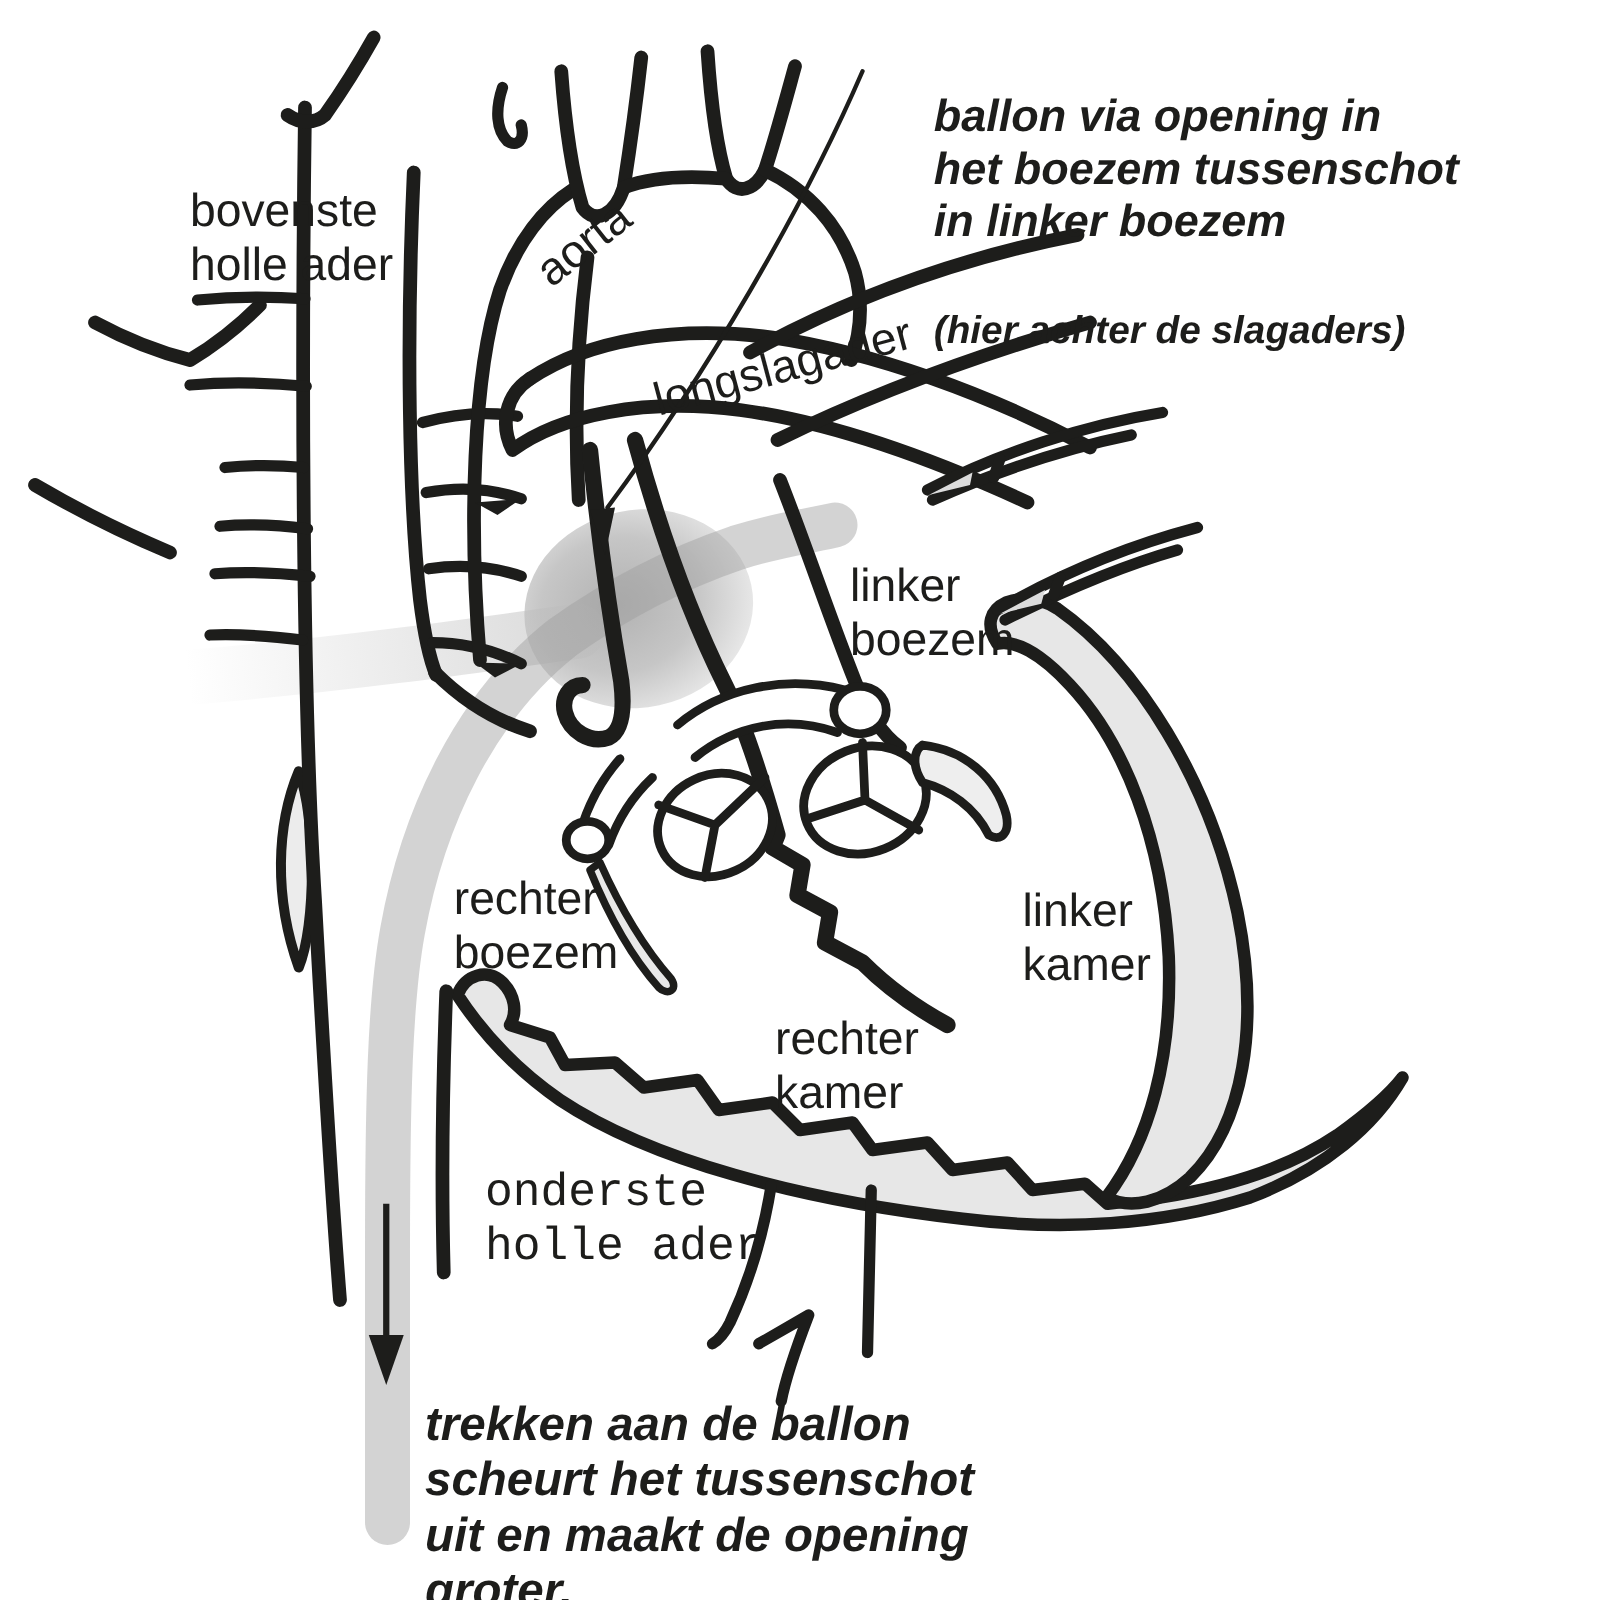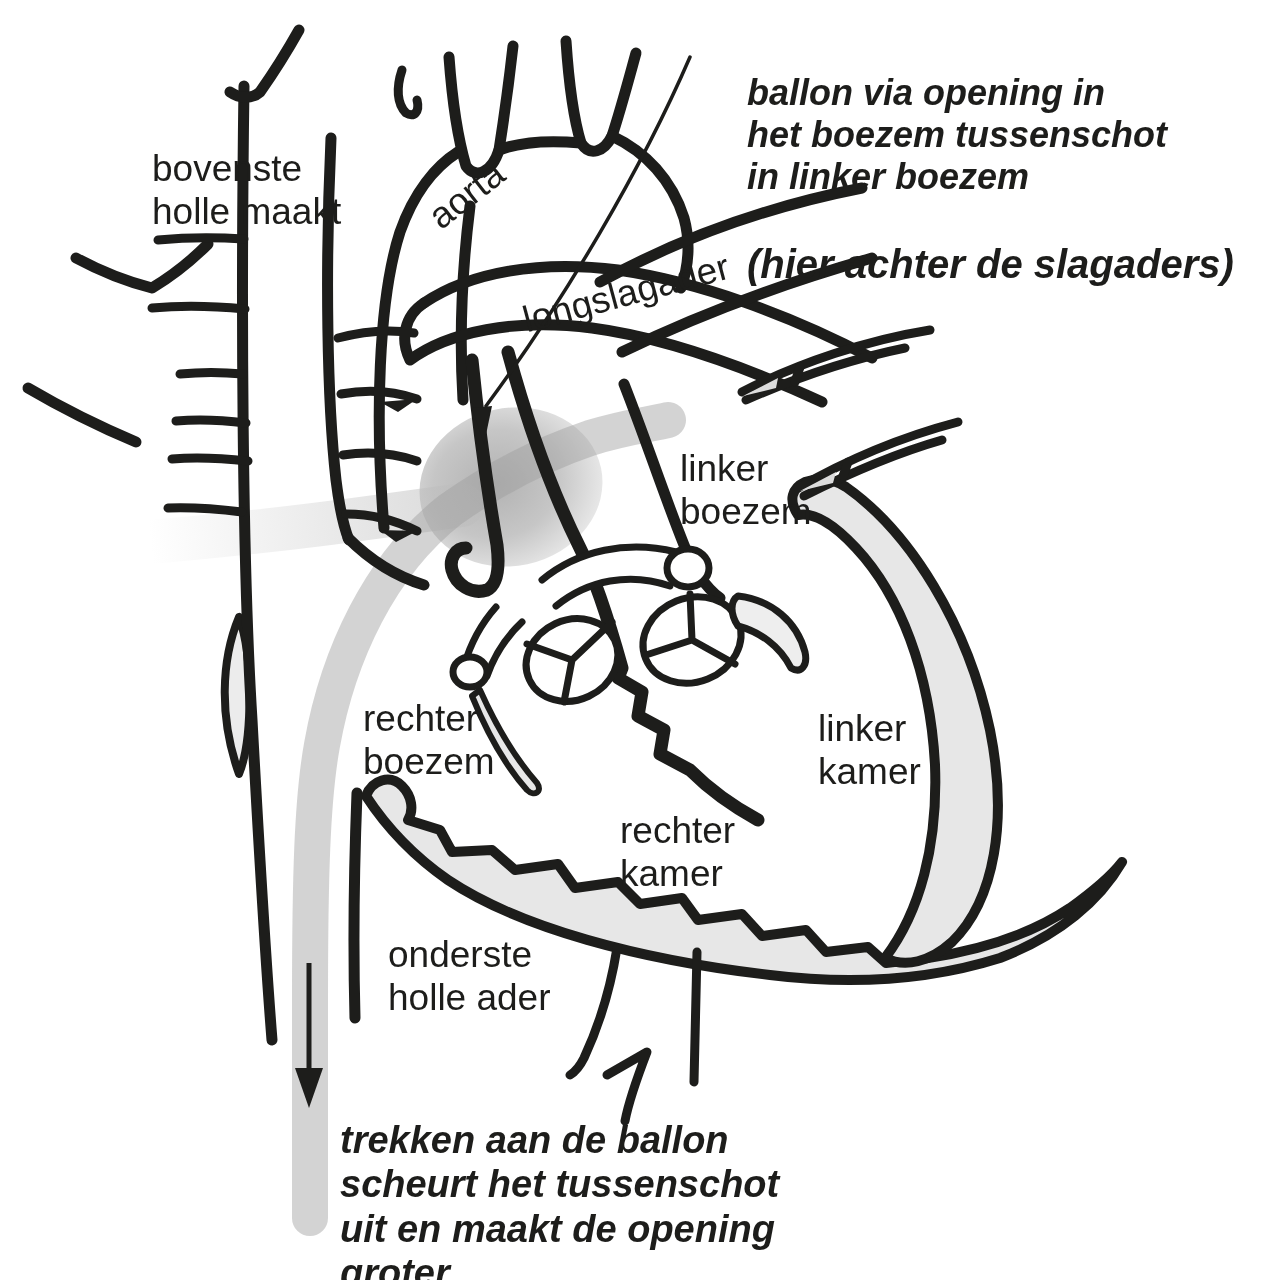--- a/index.html
+++ b/index.html
@@ -4,21 +4,21 @@
 <style>
   html,body{margin:0;padding:0;background:#fff;}
   #stage{position:relative;width:1280px;height:1280px;background:#fff;overflow:hidden;
          font-family:"Liberation Sans",sans-serif;color:#1d1d1b;}
   #art{position:absolute;left:0;top:0;}
   .label{position:absolute;white-space:pre-line;font-size:37px;line-height:1.16;
          color:#1d1d1b;letter-spacing:0px;}
   .label.rot{transform-origin:0 50%;}
   .note{position:absolute;white-space:pre-line;font-style:italic;font-weight:700;
         font-size:36px;line-height:1.17;color:#1d1d1b;}
-  .note .sub{font-size:40px;font-weight:700;}
+  .note .sub{font-size:31px;font-weight:700;}
 </style>
 </head>
 <body>
 
 <div id="stage">
 
   <svg id="art" width="1280" height="1280" viewBox="0 0 1280 1280">
     <defs>
       <radialGradient id="balloonGrad" cx="42%" cy="46%" r="62%">
         <stop offset="0%" stop-color="#b2b2b2"></stop>
@@ -167,39 +167,39 @@
       <path d="M 690 57 C 642 168 566 298 486 406" fill="none" stroke="#1d1d1b" stroke-width="3.5" stroke-linecap="round"></path>
       <polygon points="472,408 492,406 484,444" fill="#1d1d1b"></polygon>
     </g>
     <g>
       <path d="M 309 963 L 309 1072" fill="none" stroke="#1d1d1b" stroke-width="5"></path>
       <polygon points="295,1068 323,1068 309,1108" fill="#1d1d1b"></polygon>
     </g>
   </svg>
 
   <div class="label" style="left:152px;top:148px;">bovenste
-holle maakt</div>
+holle ader</div>
 
   <div class="label rot" style="left:434px;top:200px;transform:rotate(-38deg);">aorta</div>
 
   <div class="label rot" style="left:524px;top:300px;transform:rotate(-15deg);">longslagader</div>
 
   <div class="label" style="left:680px;top:448px;">linker
 boezem</div>
 
   <div class="label" style="left:363px;top:698px;">rechter
 boezem</div>
 
   <div class="label" style="left:818px;top:708px;">linker
 kamer</div>
 
   <div class="label" style="left:620px;top:810px;">rechter
 kamer</div>
 
-  <div class="label" style="left:388px;top:934px;">onderste
+  <div class="label" style="left:388px;top:934px;font-family:Liberation Mono, monospace;">onderste
 holle ader</div>
 
   <div class="note" style="left:703px;top:30px;margin-left:44px;">
     <span style="white-space:pre-line;">ballon via opening in
 het boezem tussenschot
 in linker boezem</span><br>
     <span class="sub">(hier achter de slagaders)</span>
   </div>
 
   <div class="note" style="left:340px;top:1118px;font-size:38px;">trekken aan de ballon

